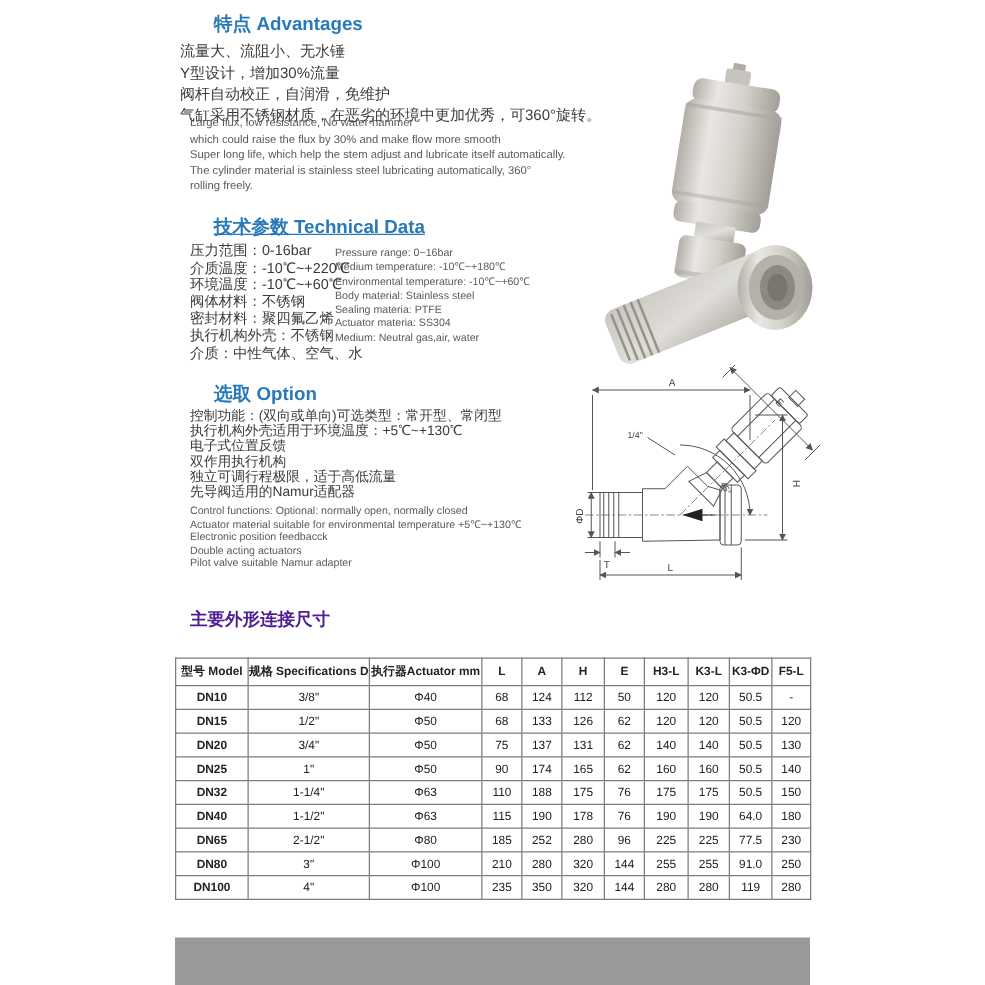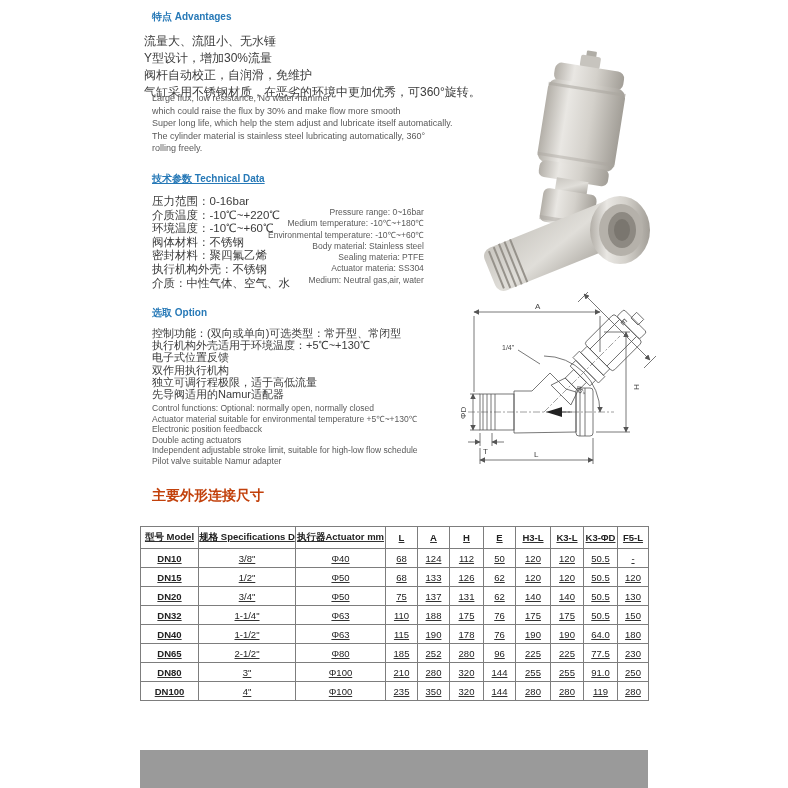--- a/index.html
+++ b/index.html
@@ -1,31 +1,31 @@
 <!DOCTYPE html>
 <html><head>
 <meta charset="utf-8">
 <style>
   html,body{margin:0;padding:0;background:#ffffff;}
   body{font-family:"Liberation Sans",sans-serif;color:#333;}
   .page{position:relative;width:788px;height:788px;background:#fff;overflow:hidden;margin:0 auto;}
 
-  .sec-heading{position:absolute;font-size:10px;font-weight:bold;color:#2779b7;white-space:nowrap;}
+  .sec-heading{position:absolute;font-size:15px;font-weight:bold;color:#2779b7;white-space:nowrap;margin-left:19px;}
   .sub-heading{position:absolute;font-size:14px;font-weight:bold;color:#2779b7;white-space:nowrap;}
 
   .cn-list .cn-line{font-size:12px;line-height:17px;color:#3b3b3b;white-space:nowrap;}
   .cn-list-tight .cn-line{font-size:11.5px;line-height:13.6px;color:#3b3b3b;white-space:nowrap;}
   .cn-list-opt .cn-line{font-size:11px;line-height:12.2px;color:#3b3b3b;white-space:nowrap;}
   .en-list .en-line{font-size:9px;line-height:12.6px;color:#5a5a5a;white-space:nowrap;}
   .en-list-tight .en-line{font-size:8.5px;line-height:11.3px;color:#5a5a5a;white-space:nowrap;}
   .en-list-opt .en-line{font-size:8.5px;line-height:10.6px;color:#5a5a5a;white-space:nowrap;}
 
   .abs{position:absolute;}
 
-  .dim-table{position:absolute;left:140px;top:526px;width:508px;border-collapse:collapse;table-layout:fixed;text-decoration:underline;}
+  .dim-table{position:absolute;left:140px;top:526px;width:508px;border-collapse:collapse;table-layout:fixed;}
   .dim-table th,.dim-table td{border:1px solid #7d7d7d;text-align:center;vertical-align:middle;padding:0;
     font-size:9.5px;color:#222;overflow:hidden;white-space:nowrap;}
   .dim-table th{height:21px;font-weight:bold;}
   .dim-table td{height:18px;}
   .dim-table tbody tr td:first-child{font-weight:bold;}
 
   .footer-bar{position:absolute;left:140px;top:750px;width:508px;height:38px;}
 
   svg text{font-family:"Liberation Sans",sans-serif;}
 </style>
@@ -99,21 +99,21 @@
   <div class="sec-heading" style="left: 152px; top: 172px; color: rgb(39, 121, 183); text-decoration: underline;">技术参数 Technical Data</div>
   <div class="abs cn-list-tight" style="left:152px;top:195px;">
       <div class="cn-line">压力范围：0-16bar</div>
       <div class="cn-line">介质温度：-10℃~+220℃</div>
       <div class="cn-line">环境温度：-10℃~+60℃</div>
       <div class="cn-line">阀体材料：不锈钢</div>
       <div class="cn-line">密封材料：聚四氟乙烯</div>
       <div class="cn-line">执行机构外壳：不锈钢</div>
       <div class="cn-line">介质：中性气体、空气、水</div>
     </div>
-  <div class="abs en-list-tight" style="left:268px;top:207px;text-align:right;">
+  <div class="abs en-list-tight" style="left:268px;top:197px;">
       <div class="en-line">Pressure range: 0~16bar</div>
       <div class="en-line">Medium temperature: -10℃~+180℃</div>
       <div class="en-line">Environmental temperature: -10℃~+60℃</div>
       <div class="en-line">Body material: Stainless steel</div>
       <div class="en-line">Sealing materia: PTFE</div>
       <div class="en-line">Actuator materia: SS304</div>
       <div class="en-line">Medium: Neutral gas,air, water</div>
     </div>
 
   <div class="sec-heading" style="left: 152px; top: 306px; color: rgb(39, 121, 183);">选取 Option</div>
@@ -123,21 +123,20 @@
       <div class="cn-line">电子式位置反馈</div>
       <div class="cn-line">双作用执行机构</div>
       <div class="cn-line">独立可调行程极限，适于高低流量</div>
       <div class="cn-line">先导阀适用的Namur适配器</div>
     </div>
   <div class="abs en-list-opt" style="left:152px;top:403px;">
       <div class="en-line">Control functions: Optional: normally open, normally closed</div>
       <div class="en-line">Actuator material suitable for environmental temperature +5℃~+130℃</div>
       <div class="en-line">Electronic position feedbacck</div>
       <div class="en-line">Double acting actuators</div>
-      <div class="en-line">Independent adjustable stroke limit, suitable for high-low flow schedule</div>
       <div class="en-line">Pilot valve suitable Namur adapter</div>
     </div>
 
   <div class="abs" style="left:452px;top:292px;width:210px;height:188px;">
     <svg width="210" height="188" viewBox="0 0 210 188">
       <defs>
         <marker id="ar" viewBox="0 0 10 10" refX="9" refY="5" markerWidth="7" markerHeight="7" orient="auto-start-reverse">
           <path d="M0 0 L10 5 L0 10 z" fill="#555"></path>
         </marker>
       </defs>
@@ -207,21 +206,21 @@
         <text x="182" y="92" transform="rotate(90 182 92)">H</text>
         <text x="14" y="127" transform="rotate(-90 14 127)">ΦD</text>
         <text x="31" y="162">T</text>
         <text x="82" y="165">L</text>
         <text x="50" y="58" font-size="7">1/4"</text>
         <text x="124" y="95" font-size="7" transform="rotate(62 124 95)">45°</text>
       </g>
     </svg>
   </div>
 
-  <div class="sub-heading" style="left: 152px; top: 487px; color: #c2410c;">主要外形连接尺寸</div>
+  <div class="sub-heading" style="left: 152px; top: 487px; color: #4c1d95;">主要外形连接尺寸</div>
 
   <table class="dim-table">
     <colgroup>
       <col style="width:58px">
         <col style="width:97px">
         <col style="width:90px">
       <col style="width:32px">
         <col style="width:32px">
         <col style="width:34px">
         <col style="width:32px">
@@ -279,20 +278,33 @@
           <td>75</td>
           <td>137</td>
           <td>131</td>
           <td>62</td>
           <td>140</td>
           <td>140</td>
           <td>50.5</td>
           <td>130</td>
         </tr>
         <tr>
+          <td>DN25</td>
+          <td>1"</td>
+          <td>Φ50</td>
+          <td>90</td>
+          <td>174</td>
+          <td>165</td>
+          <td>62</td>
+          <td>160</td>
+          <td>160</td>
+          <td>50.5</td>
+          <td>140</td>
+        </tr>
+        <tr>
           <td>DN32</td>
           <td>1-1/4"</td>
           <td>Φ63</td>
           <td>110</td>
           <td>188</td>
           <td>175</td>
           <td>76</td>
           <td>175</td>
           <td>175</td>
           <td>50.5</td>

